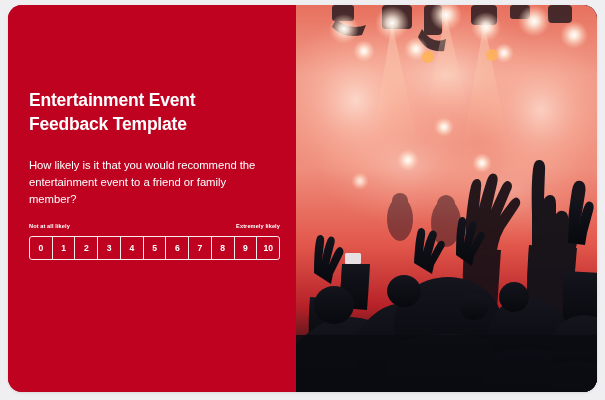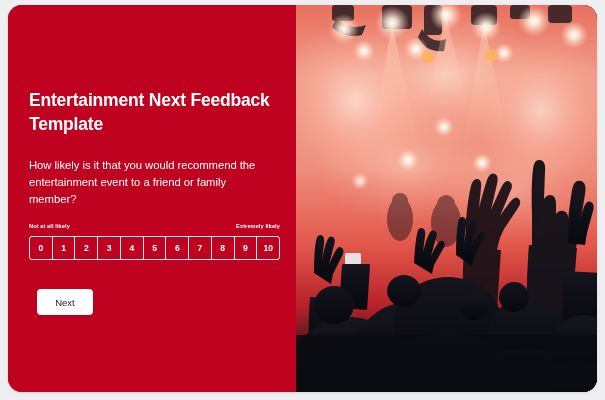--- a/index.html
+++ b/index.html
@@ -141,21 +141,21 @@
     height: 100%;
   }
 </style>
 </head>
 <body>
 
 <div class="card">
 
   <div class="form-panel">
 
-    <h1 class="title">Entertainment Next Feedback Template</h1>
+    <h1 class="title">Entertainment Event Feedback Template</h1>
 
     <p class="question">How likely is it that you would recommend the entertainment event to a friend or family member?</p>
 
     <div class="scale-block">
       <div class="scale-legend">
         <span>Not at all likely</span>
         <span>Extremely likely</span>
       </div>
       <div class="scale-row">
         <div class="scale-cell">0</div>
@@ -165,21 +165,20 @@
         <div class="scale-cell">4</div>
         <div class="scale-cell">5</div>
         <div class="scale-cell">6</div>
         <div class="scale-cell">7</div>
         <div class="scale-cell">8</div>
         <div class="scale-cell">9</div>
         <div class="scale-cell">10</div>
       </div>
     </div>
 
-    <button class="next-button">Next</button>
   </div>
 
   <div class="photo-panel">
     <svg viewBox="0 0 301 387" preserveAspectRatio="xMidYMid slice">
       <defs>
         <linearGradient id="skyGrad" x1="0" y1="0" x2="0" y2="1">
           <stop offset="0" stop-color="#e8705e"></stop>
           <stop offset="0.18" stop-color="#f09a88"></stop>
           <stop offset="0.42" stop-color="#ef8e7c"></stop>
           <stop offset="0.62" stop-color="#e2574b"></stop>

